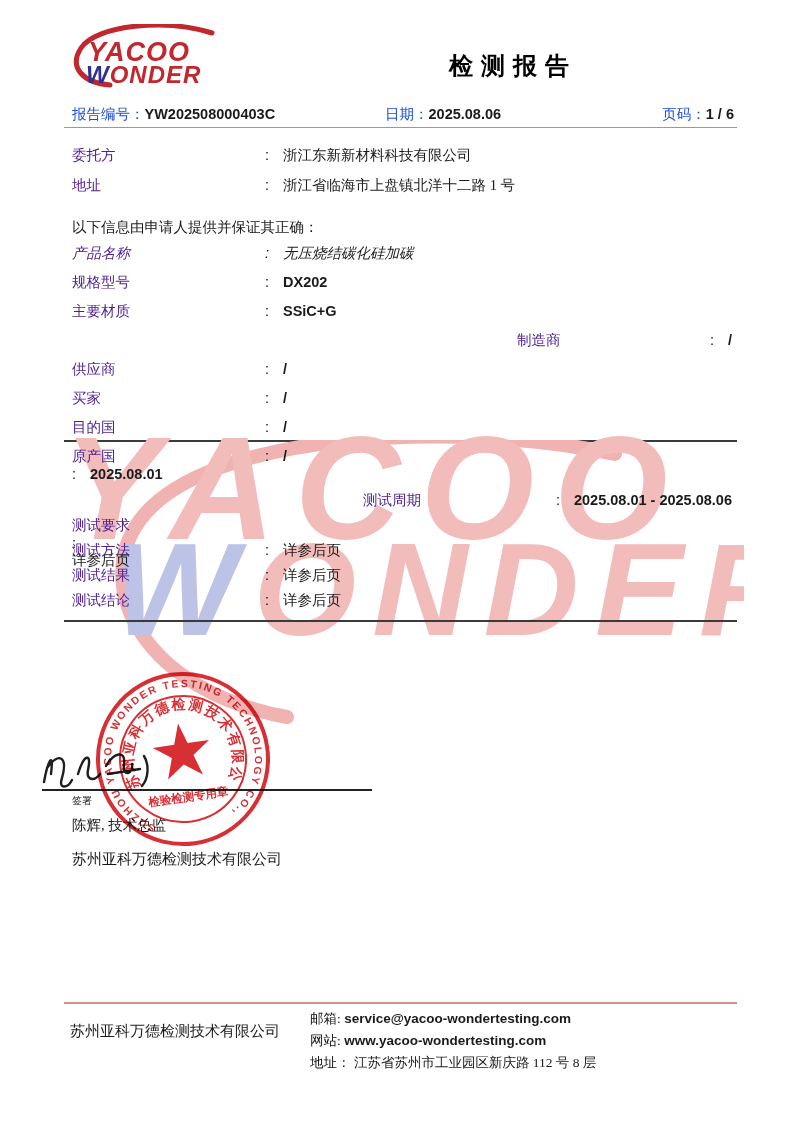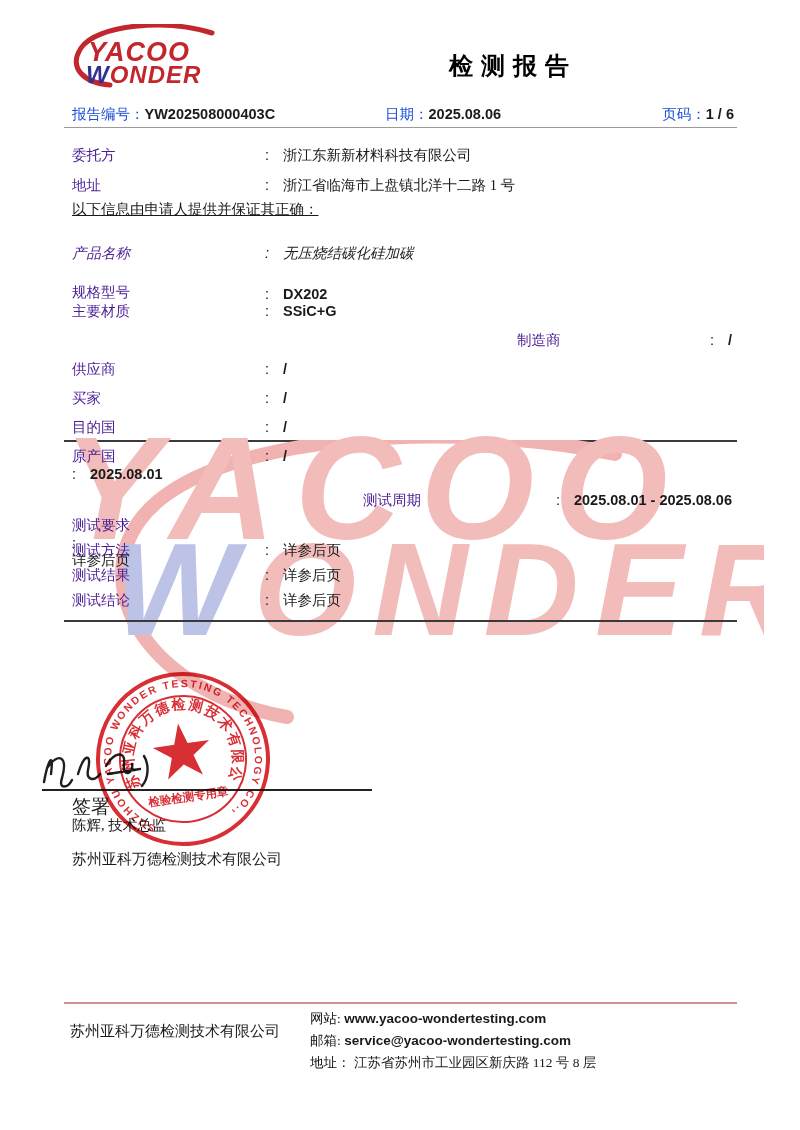--- a/index.html
+++ b/index.html
@@ -1,50 +1,50 @@
 <!DOCTYPE html>
 <html><head>
 <meta charset="utf-8">
 <style>
   html,body{margin:0;padding:0;background:#fff;}
   .page{position:relative;width:744px;height:1130px;background:#fff;overflow:hidden;
-        font-family:"Liberation Serif","DejaVu Serif",serif;color:#1a1a1a;padding-left:20px;}
+        font-family:"Liberation Serif","DejaVu Serif",serif;color:#1a1a1a;}
   
   .logo{position:absolute;left:60px;top:24px;width:175px;height:68px;}
   .doc-title{position:absolute;left:398px;top:50px;width:230px;text-align:center;
              font-family:Liberation Mono, monospace;
              font-size:24px;font-weight:bold;letter-spacing:8px;color:#000;}
   .meta-row{position:absolute;left:0;top:105px;width:800px;height:20px;font-size:14.5px;}
   .meta-item{position:absolute;white-space:nowrap;}
   .meta-label{color:#1d4ed8;}
   .meta-val{font-family:"Liberation Sans","DejaVu Sans",sans-serif;font-weight:600;}
   .rule{position:absolute;left:64px;width:673px;border-top:1px solid #9a9a9a;}
   .rule-dark{position:absolute;left:64px;width:673px;border-top:2px solid #3a3a3a;}
   
   .info-block{position:absolute;left:72px;width:660px;z-index:1;}
   .info-row{display:flex;align-items:baseline;font-size:14.5px;}
   .info-row .lbl{width:193px;flex:none;color:#4c1d95;}
   .info-row .colon{width:18px;flex:none;color:#111;font-family:"Liberation Sans",sans-serif;}
   .val-cn{font-family:"Liberation Serif","DejaVu Serif",serif;}
   .val-lat{font-family:"Liberation Sans","DejaVu Sans",sans-serif;font-weight:600;font-size:14.5px;}
-  .declaration{position:absolute;left:72px;top:200px;font-size:14.5px;z-index:1;text-decoration:underline;}
+  .declaration{position:absolute;left:72px;top:218px;font-size:14.5px;z-index:1;}
   
   .watermark{position:absolute;left:55px;top:440px;width:700px;height:300px;z-index:0;pointer-events:none;}
   .wm-line{position:absolute;font-family:"Liberation Sans","DejaVu Sans",sans-serif;
            font-weight:bold;font-style:italic;line-height:1;white-space:nowrap;}
   .wm1{left:8px;top:-24px;font-size:146px;letter-spacing:20px;color:#F2BCBA;}
   .wm2{left:58px;top:84px;font-size:132px;letter-spacing:16px;color:#F2BCBA;}
   .wm-blue{color:#BCC3E6;}
   .wm-swoosh{position:absolute;left:0;top:0;width:700px;height:300px;}
   
   .stamp{position:absolute;left:92px;top:668px;width:182px;height:182px;z-index:3;
          transform:rotate(-8deg);mix-blend-mode:multiply;opacity:.95;}
   .sig-scribble{position:absolute;left:36px;top:742px;width:135px;height:58px;z-index:2;}
   .sig-line{position:absolute;left:42px;top:789px;width:330px;border-top:2px solid #222;z-index:1;}
-  .sig-label{position:absolute;left:72px;top:794px;font-size:19px;z-index:1;}
+  .sig-label{position:absolute;left:72px;top:794px;font-size:10px;z-index:1;}
   .sig-name{position:absolute;left:72px;top:816px;font-size:14.5px;z-index:1;}
   .sig-company{position:absolute;left:72px;top:850px;font-size:15px;z-index:1;}
   
   .footer-line{position:absolute;left:64px;top:1002px;width:673px;border-top:2px solid #CF8F8F;}
   .footer-company{position:absolute;left:70px;top:1022px;font-size:15px;}
   .footer-right{position:absolute;left:310px;top:1008px;font-size:13.5px;line-height:22px;}
   .footer-right .lab{color:#111;}
   .footer-right .v{font-family:"Liberation Sans","DejaVu Sans",sans-serif;font-weight:600;}
   svg text{font-family:"Liberation Sans","DejaVu Sans",sans-serif;}
 </style>
@@ -88,21 +88,21 @@
   </div>
 
   <div class="declaration">以下信息由申请人提供并保证其正确：</div>
 
   <div class="info-block" style="top:244px;">
     <div class="info-row" style="height:29px;font-style:italic;">
       <span class="lbl">产品名称</span>
       <span class="colon">:</span>
       <span class="val-cn">无压烧结碳化硅加碳</span>
     </div>
-    <div class="info-row" style="height:29px;align-items:flex-end;">
+    <div class="info-row" style="height:29px;">
       <span class="lbl">规格型号</span>
       <span class="colon">:</span>
       <span class="val-lat">DX202</span>
     </div>
     <div class="info-row" style="height:29px;">
       <span class="lbl">主要材质</span>
       <span class="colon">:</span>
       <span class="val-lat">SSiC+G</span>
     </div>
     <div class="info-row" style="height:29px;justify-content:flex-end;">
@@ -199,26 +199,26 @@
       <textPath href="#innerPath">苏州亚科万德检测技术有限公司</textPath>
     </text>
     <polygon points="0,-26 5.9,-8.1 24.7,-8 9.5,3.1 15.3,21 0,10 -15.3,21 -9.5,3.1 -24.7,-8 -5.9,-8.1" fill="#D6232A" transform="translate(0,-6) scale(1.15)"></polygon>
     <text x="0" y="42" text-anchor="middle" font-size="11.5" font-weight="bold" fill="#D6232A">检验检测专用章</text>
   </svg>
 
   <div class="footer-line"></div>
   <div class="footer-company">苏州亚科万德检测技术有限公司</div>
   <div class="footer-right">
     <div>
+      <span class="lab">邮箱:</span>
+      <span class="v">service@yacoo-wondertesting.com</span>
+    </div>
+    <div>
       <span class="lab">网站:</span>
       <span class="v">www.yacoo-wondertesting.com</span>
-    </div>
-    <div>
-      <span class="lab">邮箱:</span>
-      <span class="v">service@yacoo-wondertesting.com</span>
     </div>
     <div>
       <span class="lab">地址：</span>
       <span>江苏省苏州市工业园区新庆路 112 号 8 层</span>
     </div>
   </div>
 
 </div>
 
 </body></html>

